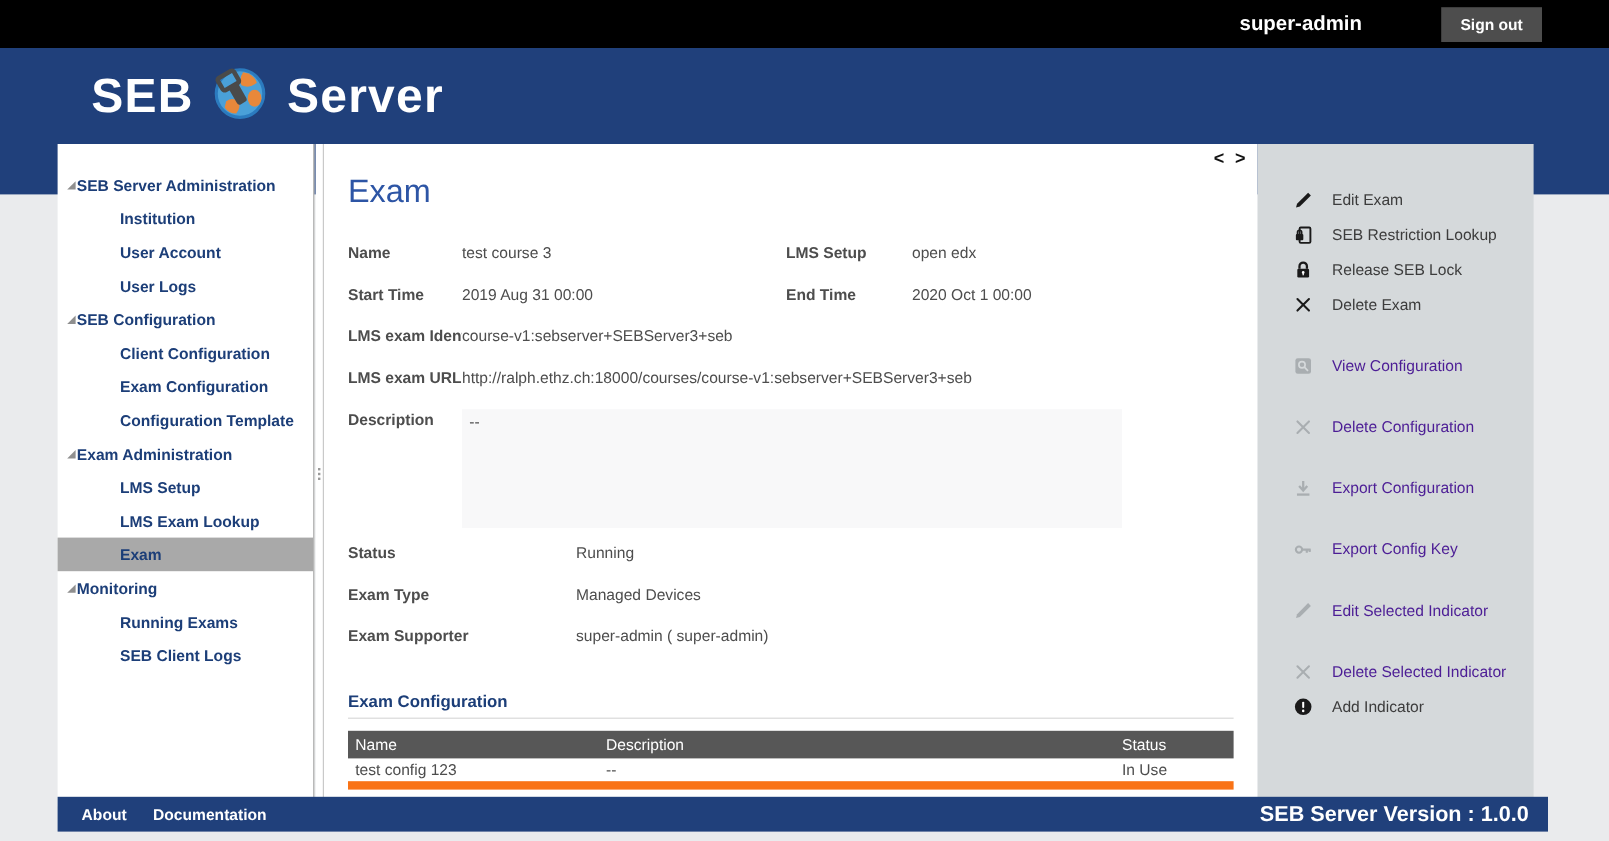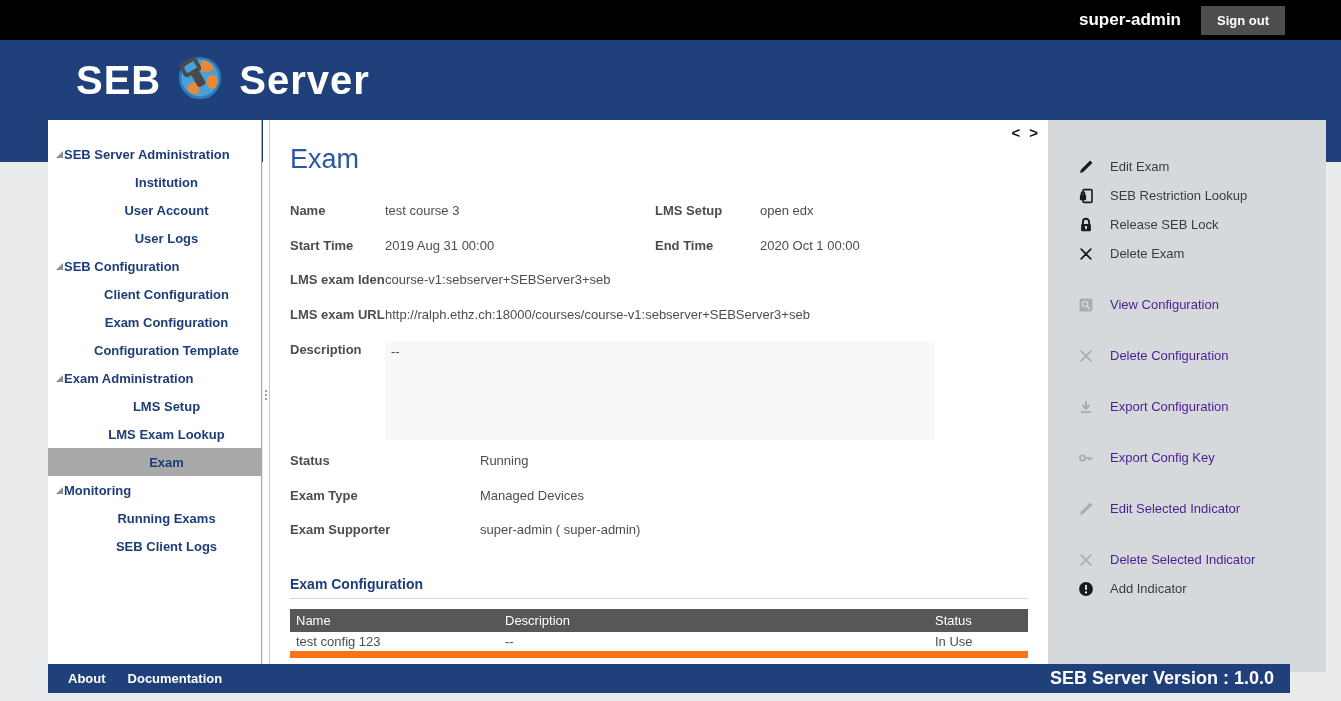--- a/index.html
+++ b/index.html
@@ -5,42 +5,42 @@
   * { margin:0; padding:0; box-sizing:border-box; }
   html,body { background:#eaebed; }
   body { font-family:"Liberation Sans", sans-serif; }
   .stage { position:relative; width:1341px; height:701px; overflow:hidden; background:#eaebed; }
 
   
   .topbar { position:absolute; left:0; top:0; width:1341px; height:40px; background:#000;
             display:flex; align-items:center; justify-content:flex-end; padding-right:56px; gap:20px; z-index:5; }
   .topbar .username { color:#fff; font-size:17px; font-weight:bold; }
   .signout-btn { background:#4d4d4d; color:#fff; border:none; font-family:inherit;
-                 font-size:13px; font-weight:bold; padding:7px 16px; cursor:pointer; }
+                 font-size:13px; font-weight:bold; padding:7px 16px; cursor:pointer;margin-left:46px; }
 
   
   .header-band { position:absolute; left:0; top:40px; width:1341px; height:122px; background:#20407b; z-index:1; }
   .logo { position:absolute; left:76px; top:15px; display:flex; align-items:center; gap:16px; }
   .logo-text { color:#fff; font-size:40px; font-weight:bold; letter-spacing:1px; }
 
   
   .panel { position:absolute; top:120px; height:552px; z-index:3; }
   .sidebar { left:48px; width:214px; background:#fff; border-right:1px solid #a9a9a9; }
   .splitter { left:263px; width:7px; background:#fff; border-right:1px solid #c9c9c9; }
   .grip { position:absolute; left:2px; top:268px; width:3px; }
   .grip i { display:block; width:2px; height:2px; background:#9a9a9a; margin:2px 0; }
   .main { left:270px; width:778px; background:#fff; }
-  .actionpanel { left:1048px; width:278px; background:#d5d9db; padding-top:32px; }
+  .actionpanel { left:1048px; width:230px; background:#d5d9db; padding-top:32px; }
 
   
   .nav { padding-top:20px; }
   .nav-item { position:relative; height:28px; display:flex; align-items:center; cursor:pointer;
               color:#1c3e78; font-size:13px; font-weight:bold; }
   .nav-item.lvl0 { padding-left:16px; }
-  .nav-item.lvl1 { padding-left:24px;justify-content:center; }
+  .nav-item.lvl1 { padding-left:52px; }
   .nav-item.selected { background:#a9a9a9; }
   .expander { position:absolute; left:8px; top:11px; width:0; height:0;
               border-left:7px solid transparent; border-bottom:7px solid #8f8f8f; }
 
   
   .page-nav { position:absolute; top:5px; right:10px; display:flex; gap:9px;
               font-size:15px; font-weight:bold; color:#111; }
   .page-nav span { cursor:pointer; line-height:16px; }
   .page-title { position:absolute; left:20px; top:24px; font-size:27px; color:#2d55a5; }
 

